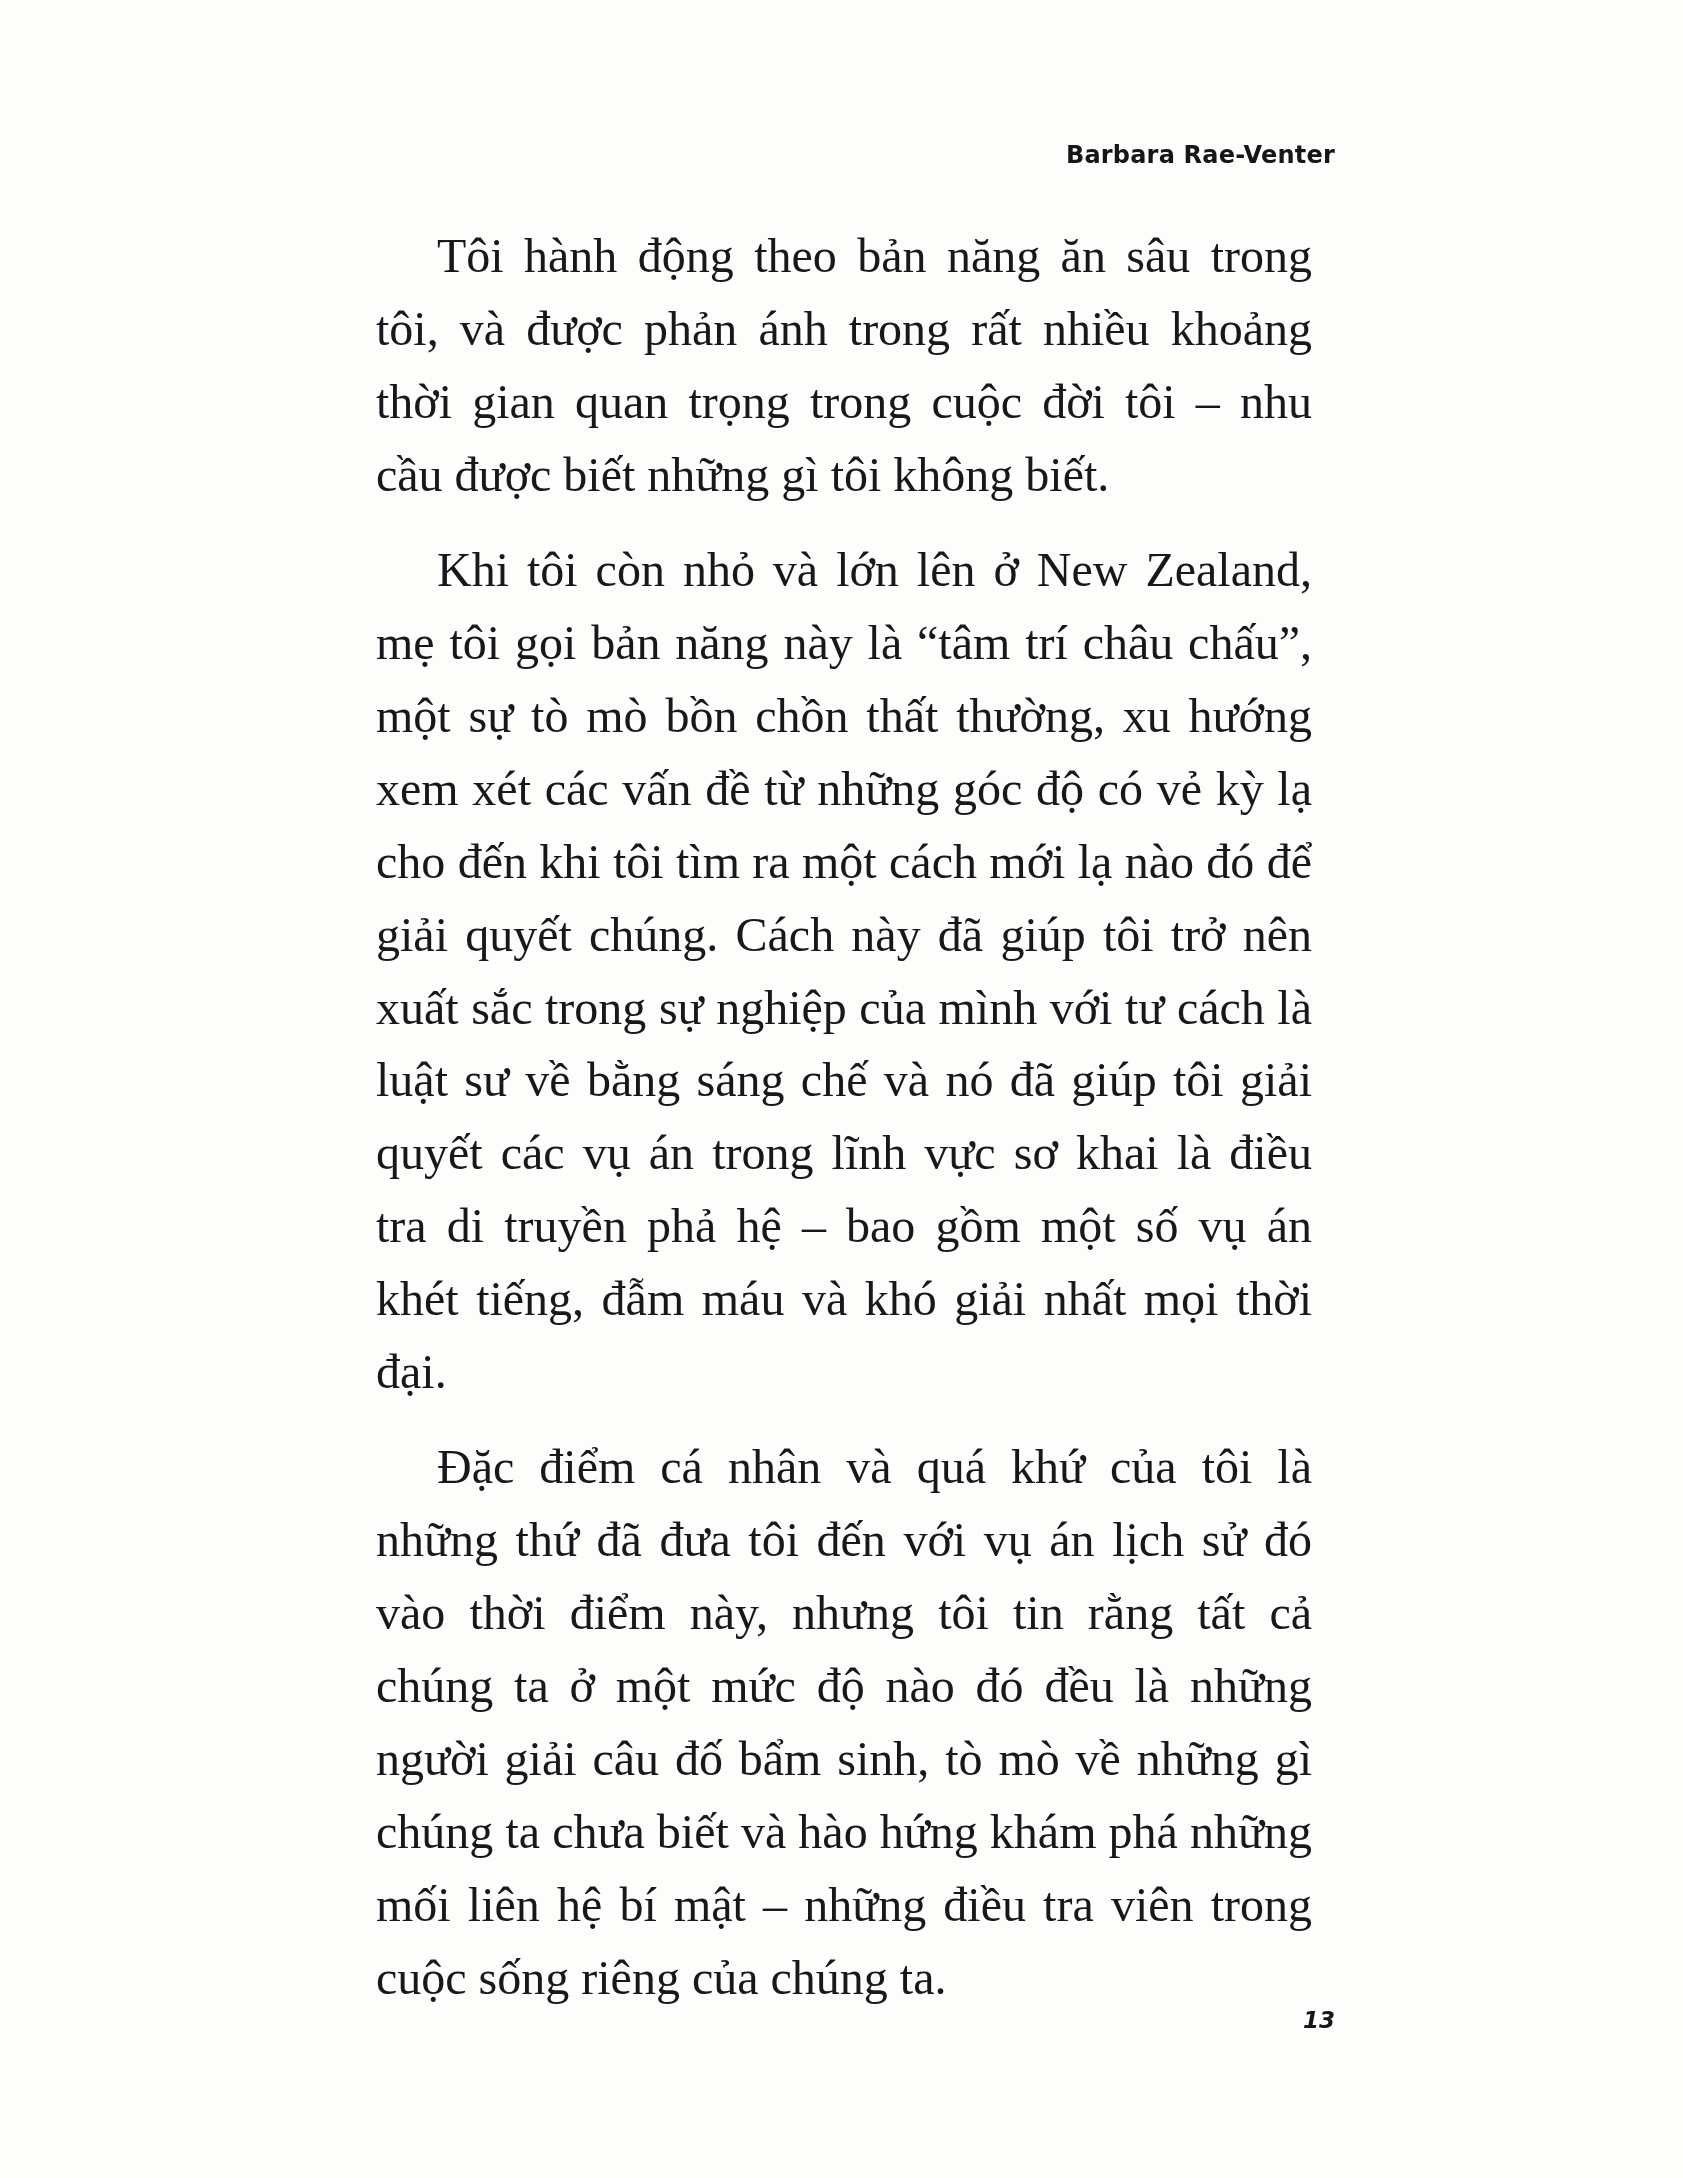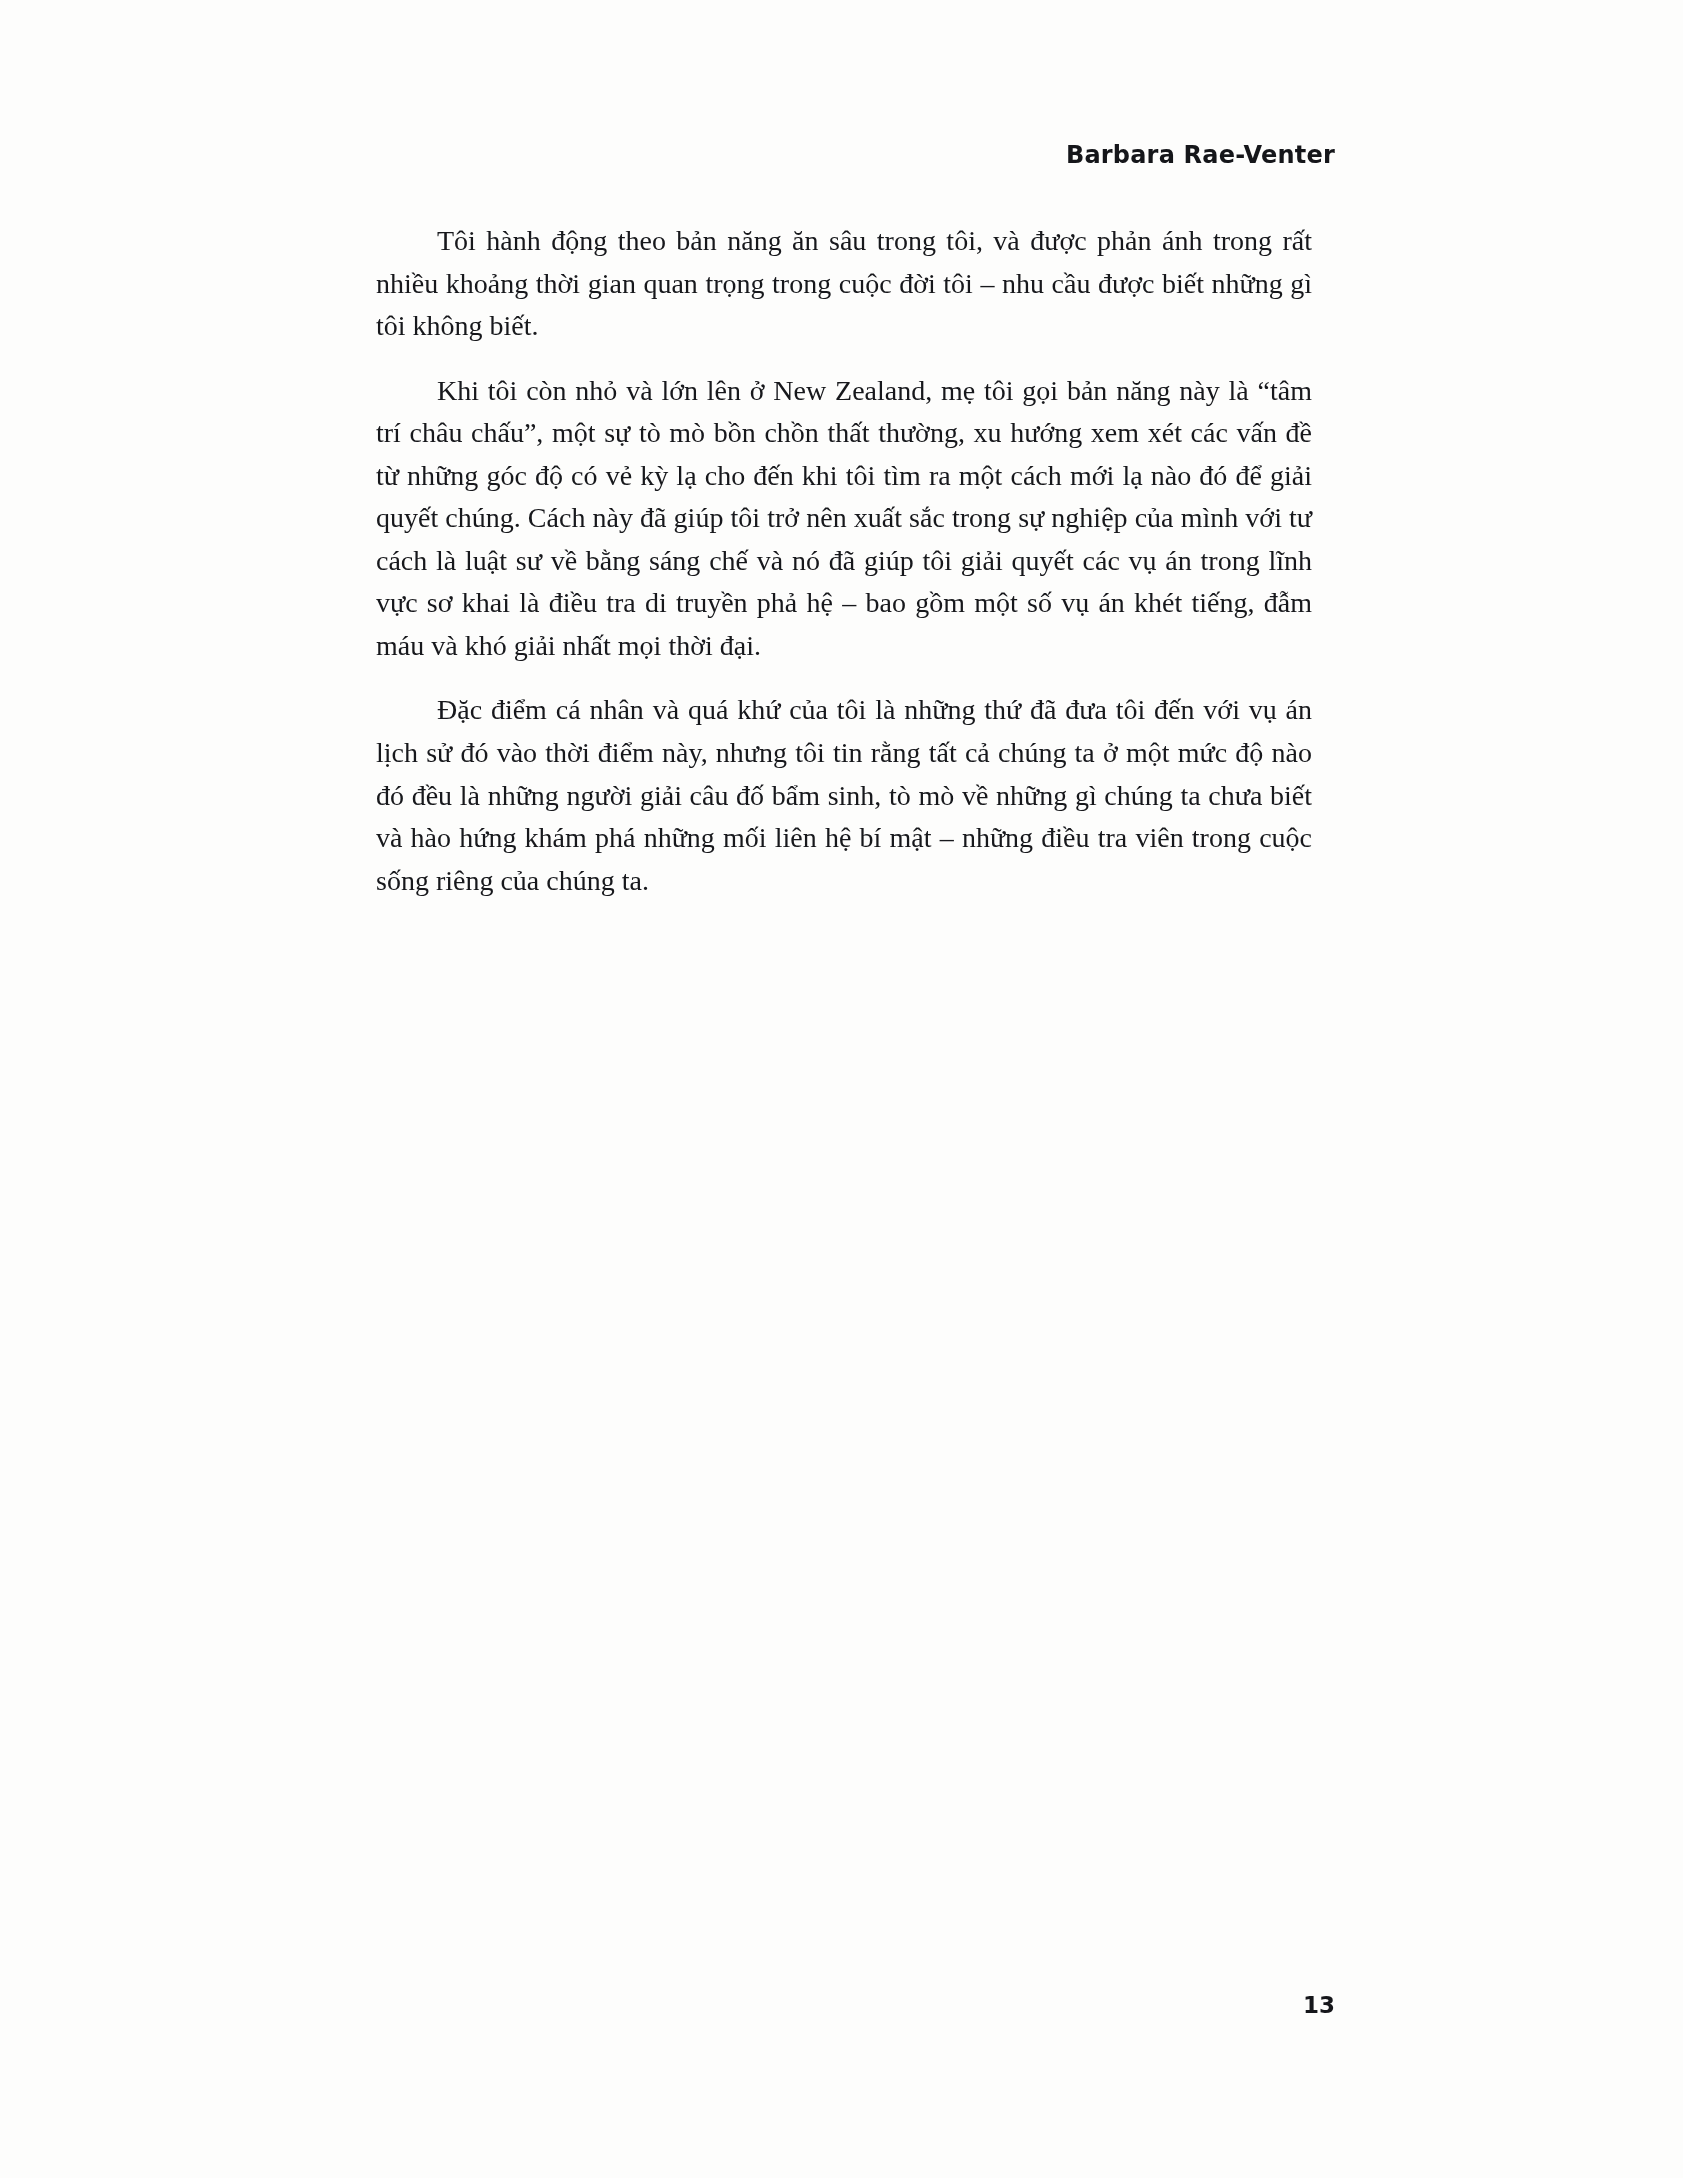--- a/index.html
+++ b/index.html
@@ -32,39 +32,40 @@
     white-space: nowrap;
   }
   .text-block {
     position: absolute;
     top: 220px;
     left: 376px;
     width: 936px;
   }
   .para {
     margin: 0 0 22px 0;
-    font-size: 28px;
+    font-size: 48px;
     line-height: 1.52;
     text-align: justify;
     text-justify: inter-word;
     text-indent: 61px;
     color: #17181c;
     hyphens: none;
   }
   .para:last-child {
     margin-bottom: 0;
   }
   .folio {
     position: absolute;
-    bottom: 160px;
+    bottom: 145px;
     right: 348px;
     font-family: "DejaVu Sans", sans-serif;
     font-size: 23px;
     font-weight: 600;
     color: #15161a;
+    font-style: italic;
   }
 </style>
 </head>
 <body>
 
 <div class="page">
 
   <div class="running-head">Barbara Rae-Venter</div>
 
   <div class="text-block">

